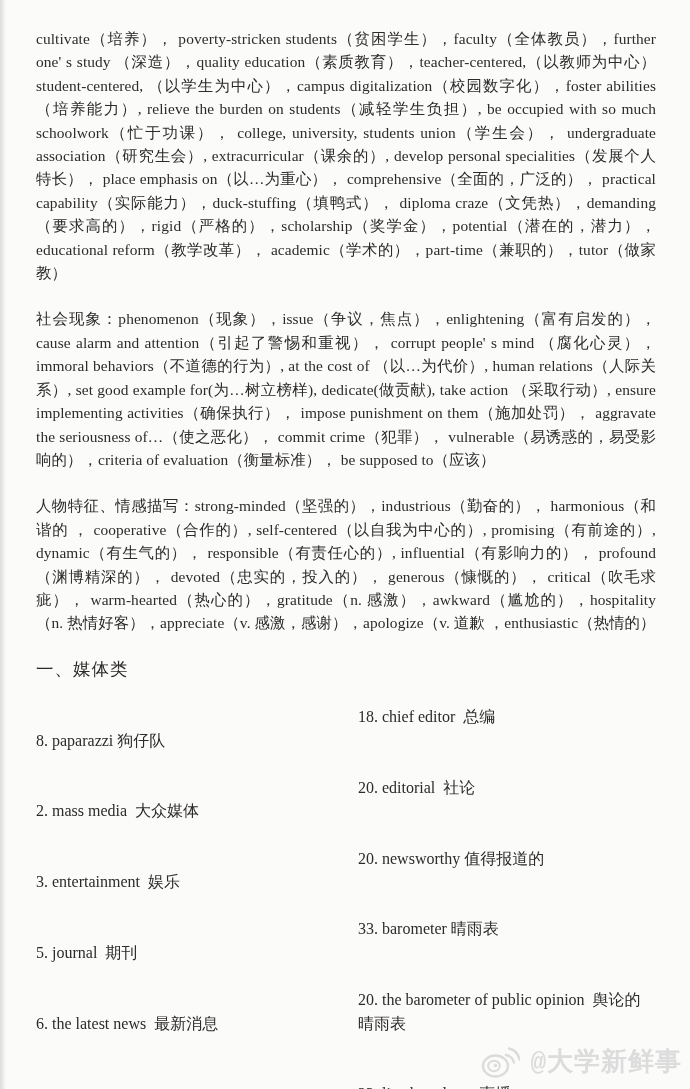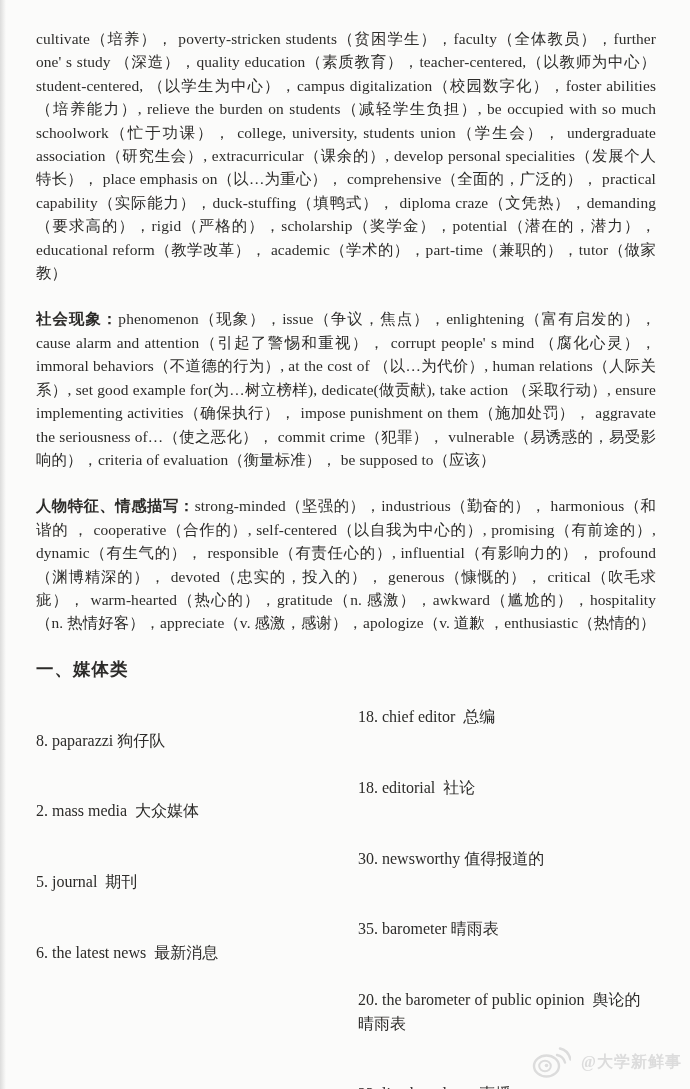--- a/index.html
+++ b/index.html
@@ -34,54 +34,54 @@
   }
   p.para {
     margin: 0 0 23px 0;
     font-size: 15.4px;
     line-height: 23.4px;
     text-align: justify;
     text-align-last: left;
     letter-spacing: 0.1px;
   }
   p.para .plabel {
-    font-weight: bold;
+    font-weight: normal;
   }
   .cols {
     display: flex;
     margin-top: 4px;
   }
   .col-left { width: 322px; flex: 0 0 322px; }
   .col-right { flex: 1 1 auto; }
   .section-title {
     margin: 0;
     font-size: 17.5px;
-    font-weight: bold;
+    font-weight: normal;
     line-height: 23.6px;
     letter-spacing: 1px;
   }
   ul.vlist {
     list-style: none;
     margin: 0;
     padding: 0;
     font-size: 16px;
     line-height: 23.6px;
     white-space: pre-wrap;
   }
   .watermark {
     position: absolute;
     right: 8px;
     bottom: 10px;
     display: flex;
     align-items: center;
     gap: 10px;
     color: #dcdcdc;
-    font-family: Liberation Serif, serif;
+    font-family: Liberation Mono, monospace;
     font-weight: bold;
-    font-size: 16px;
+    font-size: 26px;
     letter-spacing: 1px;
     user-select: none;
   }
   .watermark svg { display: block; }
 </style>
 </head>
 <body>
 
 <div class="page">
   <div class="content">
@@ -91,41 +91,42 @@
     <p class="para"><span class="plabel">社会现象：</span><span>phenomenon（现象），issue（争议，焦点），enlightening（富有启发的），cause alarm and attention（引起了警惕和重视）， corrupt people' s mind （腐化心灵）， immoral behaviors（不道德的行为）, at the cost of （以…为代价）, human relations（人际关系）, set good example for(为…树立榜样), dedicate(做贡献), take action （采取行动）, ensure implementing activities（确保执行）， impose punishment on them（施加处罚）， aggravate the seriousness of…（使之恶化）， commit crime（犯罪）， vulnerable（易诱惑的，易受影响的），criteria of evaluation（衡量标准）， be supposed to（应该）</span></p>
 
     <p class="para"><span class="plabel">人物特征、情感描写：</span><span>strong-minded（坚强的），industrious（勤奋的）， harmonious（和谐的 ， cooperative（合作的）, self-centered（以自我为中心的）, promising（有前途的）, dynamic（有生气的）， responsible（有责任心的）, influential（有影响力的）， profound（渊博精深的）， devoted（忠实的，投入的）， generous（慷慨的）， critical（吹毛求疵）， warm-hearted（热心的），gratitude（n. 感激），awkward（尴尬的），hospitality（n. 热情好客），appreciate（v. 感激，感谢），apologize（v. 道歉 ，enthusiastic（热情的）</span></p>
 
     <div class="cols">
       <div class="col-left">
         <h2 class="section-title">一、媒体类</h2>
         <ul class="vlist">
           <li>8. paparazzi 狗仔队</li>
           <li>2. mass media  大众媒体</li>
+          <li>3. entertainment  娱乐</li>
           <li>5. journal  期刊</li>
           <li>6. the latest news  最新消息</li>
           
           
           
           
           
           
           
           
           
           
           
         </ul>
       </div>
       <div class="col-right">
         <ul class="vlist">
           <li>18. chief editor  总编</li>
-          <li>18. editorial  社论</li>
-          <li>30. newsworthy 值得报道的</li>
-          <li>35. barometer 晴雨表</li>
+          <li>20. editorial  社论</li>
+          <li>20. newsworthy 值得报道的</li>
+          <li>33. barometer 晴雨表</li>
           <li>20. the barometer of public opinion  舆论的晴雨表</li>
           <li>23. live broadcast  直播</li>
           
           
           
           
           
           
           
           

